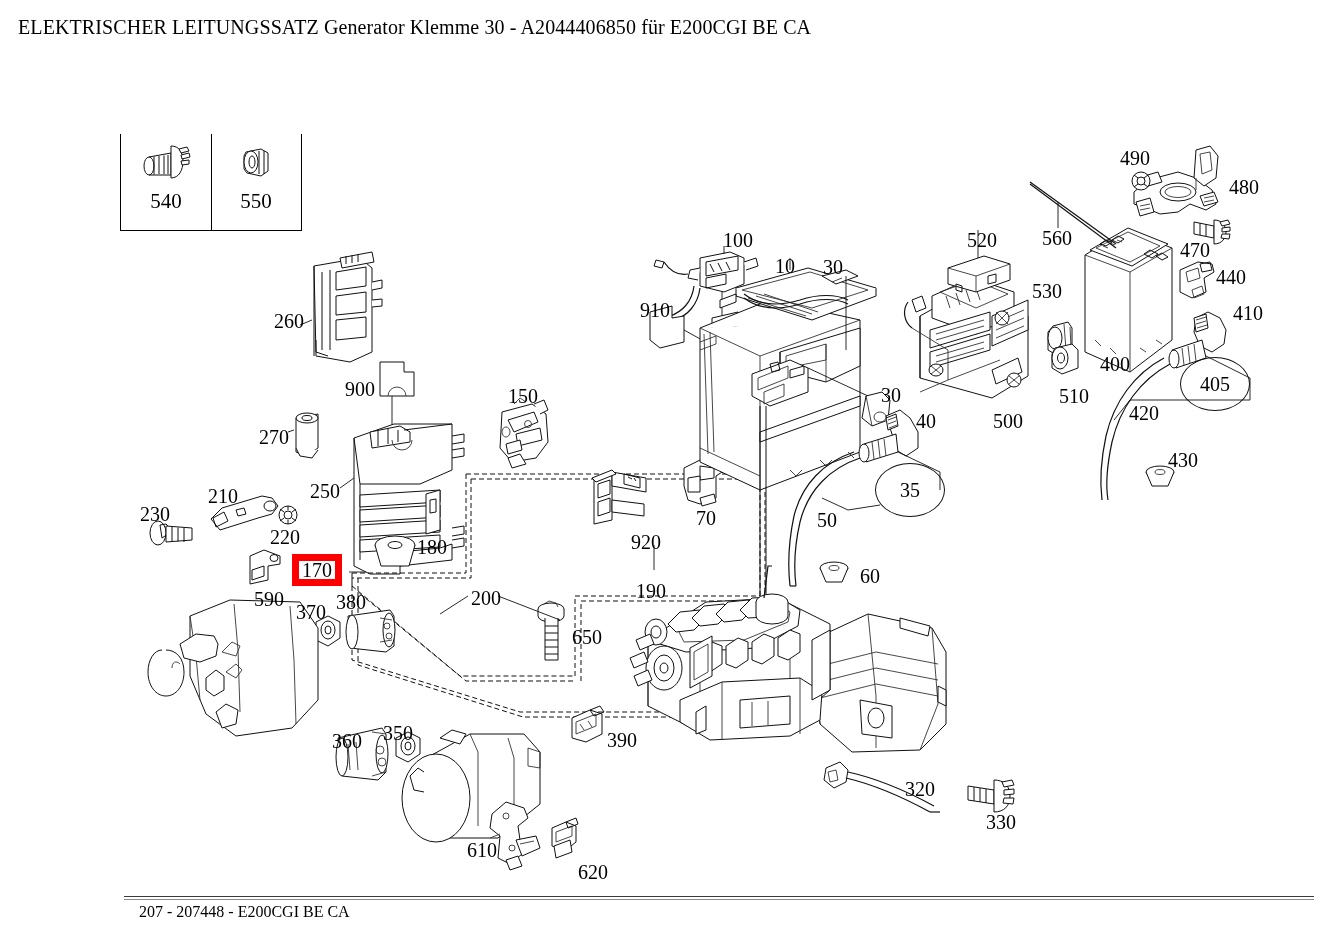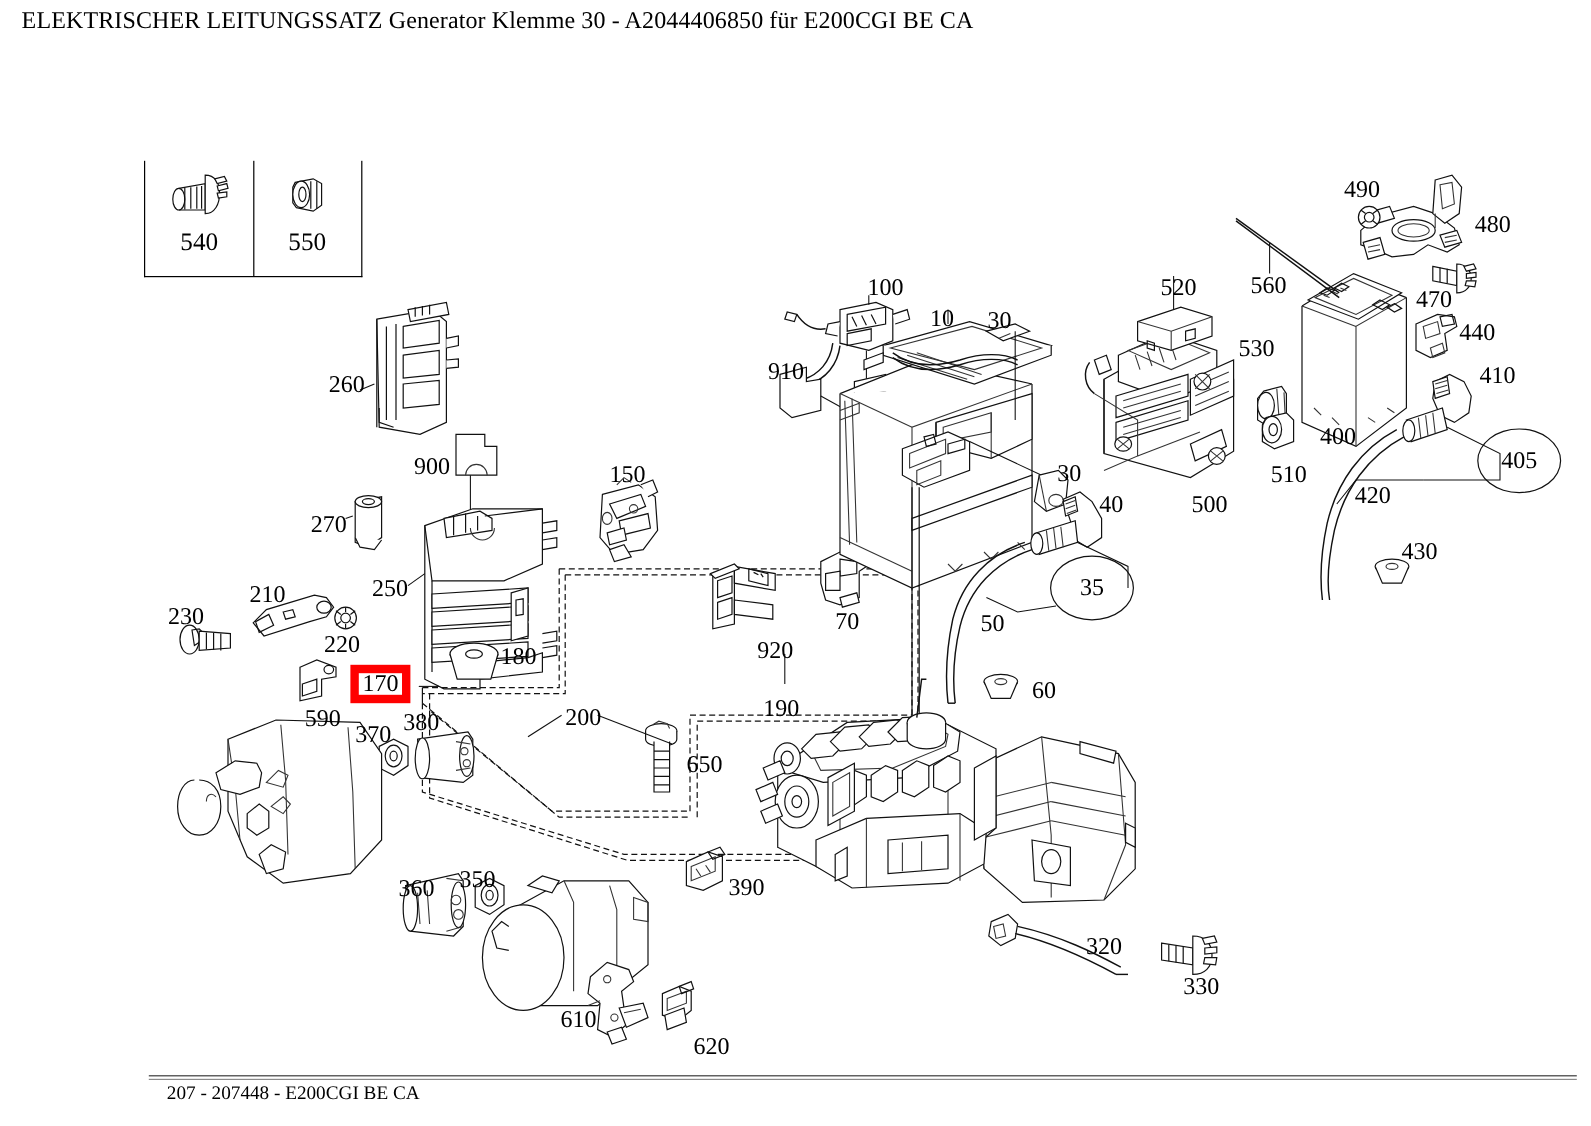--- a/index.html
+++ b/index.html
@@ -8,21 +8,21 @@
     width:1326px;height:938px;
     background:#ffffff;
     font-family:"Liberation Serif", serif;
     color:#000;
     overflow:hidden;
     position:relative;
   }
   #page{position:relative;width:1326px;height:938px;}
 
   .title{
-    position:absolute;left:18px;top:6px;
+    position:absolute;left:18px;top:16px;
     font-size:20px;letter-spacing:.1px;white-space:nowrap;
     font-family:"Liberation Serif", serif;
   }
 
   .footer-rule{
     position:absolute;left:124px;top:896px;width:1190px;height:0;
     border-top:1px solid #3b3b3b;
   }
   .footer-rule2{
     position:absolute;left:124px;top:899px;width:1190px;height:0;
@@ -666,21 +666,21 @@
       <div class="lbl" style="left: 1216px; top: 267px;">440</div>
       <div class="lbl" style="left: 1233px; top: 303px;">410</div>
       <div class="lbl" style="left: 1042px; top: 228px;">560</div>
       <div class="lbl" style="left: 1032px; top: 281px;">530</div>
       <div class="lbl" style="left: 967px; top: 230px;">520</div>
       <div class="lbl" style="left: 1100px; top: 354px;">400</div>
       <div class="lbl" style="left: 1059px; top: 386px;">510</div>
       <div class="lbl" style="left: 993px; top: 411px;">500</div>
       <div class="lbl" style="left: 1129px; top: 403px;">420</div>
       <div class="lbl" style="left: 1168px; top: 450px;">430</div>
-      <div class="circ" style="left: 1231px; top: 357px; width: 68px; height: 52px; font-family: Liberation Serif, serif;">405</div>
+      <div class="circ" style="left: 1180px; top: 357px; width: 68px; height: 52px; font-family: Liberation Serif, serif;">405</div>
       <div class="lbl" style="left: 723px; top: 230px;">100</div>
       <div class="lbl" style="left: 775px; top: 256px;">10</div>
       <div class="lbl" style="left: 823px; top: 257px;">30</div>
       <div class="lbl" style="left: 640px; top: 300px;">910</div>
       <div class="lbl" style="left: 881px; top: 385px;">30</div>
       <div class="lbl" style="left: 916px; top: 411px;">40</div>
       <div class="circ" style="left: 875px; top: 463px; width: 68px; height: 52px;">35</div>
       <div class="lbl" style="left: 817px; top: 510px;">50</div>
       <div class="lbl" style="left: 860px; top: 566px;">60</div>
       <div class="lbl" style="left: 274px; top: 311px;">260</div>

